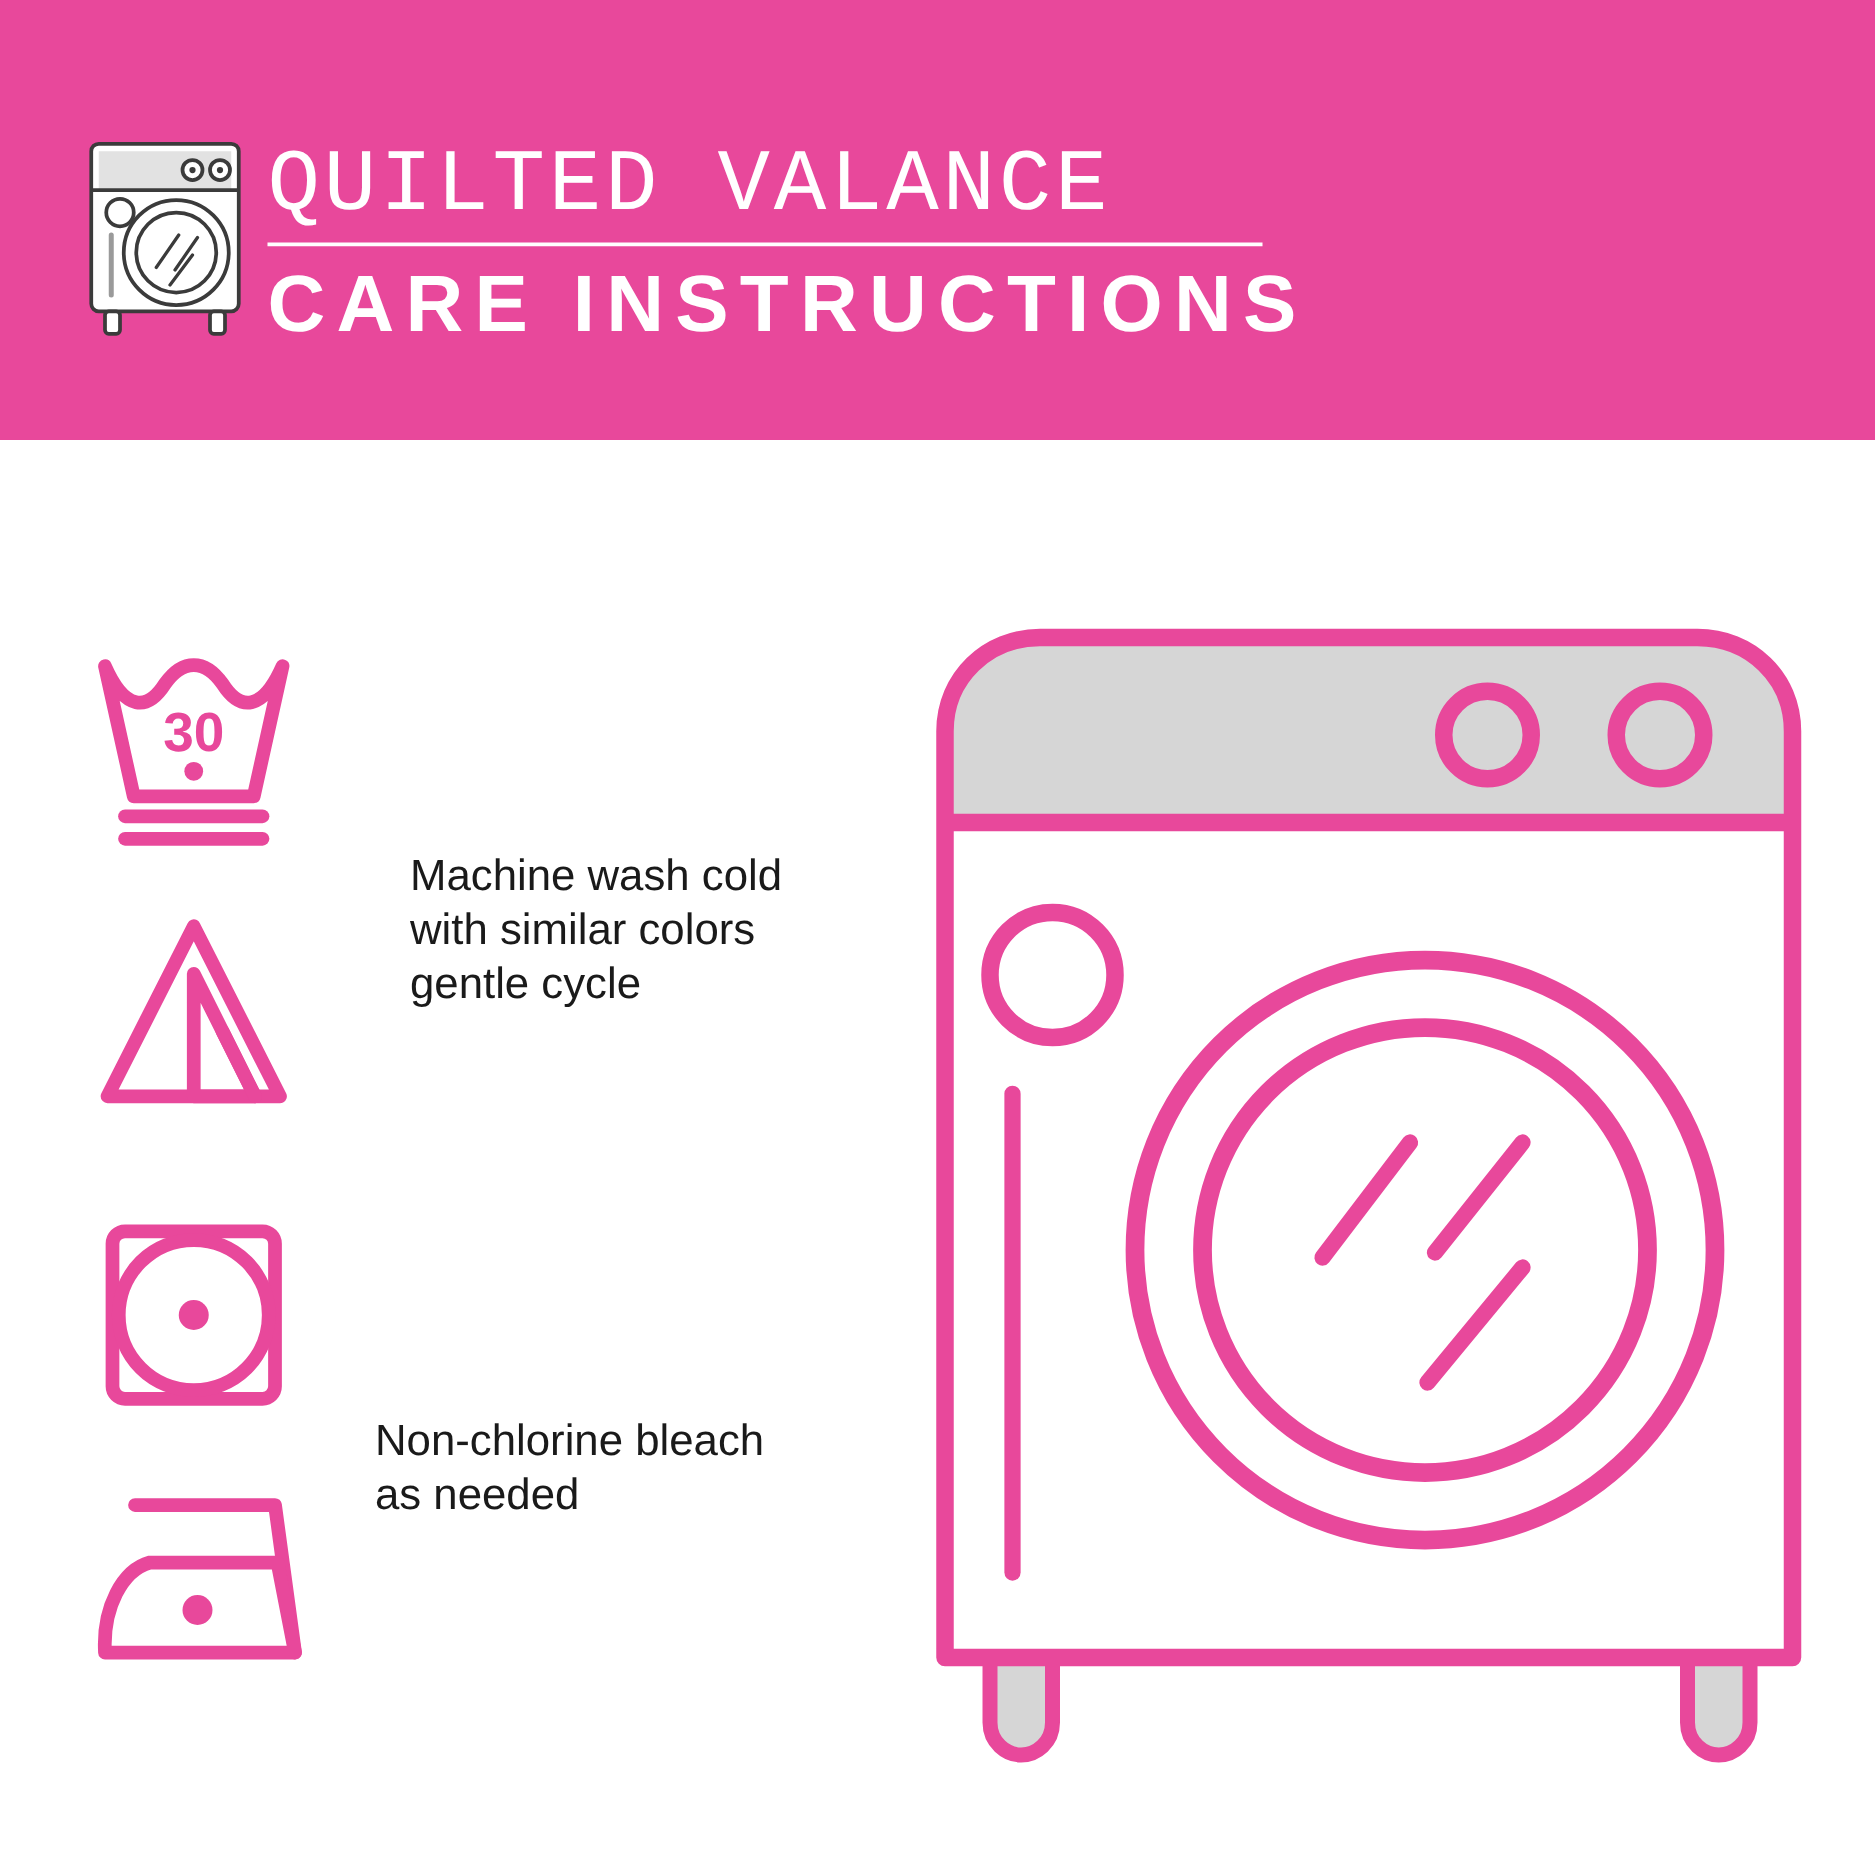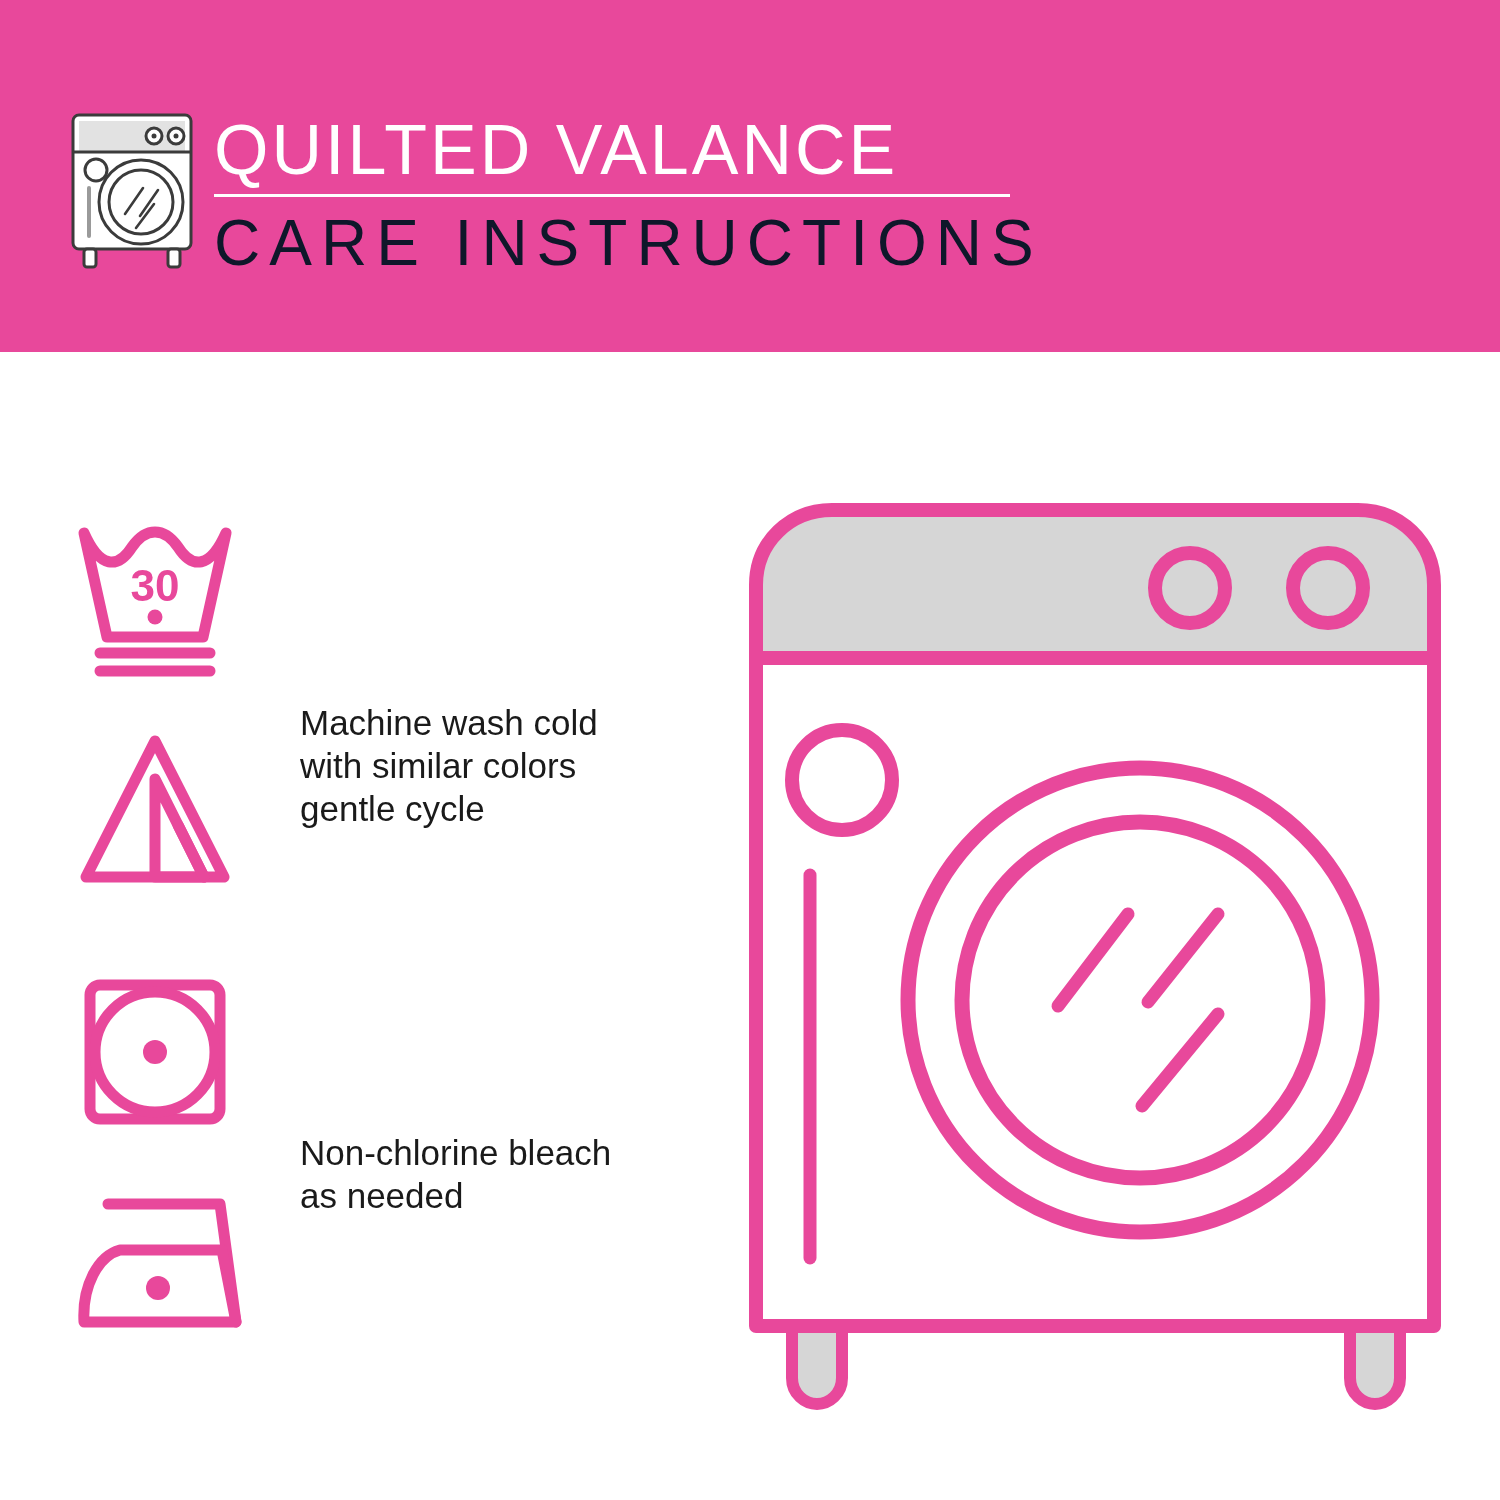--- a/index.html
+++ b/index.html
@@ -37,33 +37,33 @@
     top: 108px;
     width: 820px;
   }
   #title-main {
     font-size: 70px;
     font-weight: 300;
     color: #ffffff;
     letter-spacing: 3px;
     line-height: 84px;
     white-space: nowrap;
-    font-family: Liberation Sans, sans-serif;
+    font-family: Liberation Mono, monospace;
   }
   #title-divider {
     width: 796px;
     height: 3px;
     background: #ffffff;
     margin-top: 2px;
     margin-bottom: 6px;
   }
   #title-sub {
     font-size: 64px;
-    font-weight: 400;
-    color: #0f172a;
+    font-weight: 700;
+    color: #ffffff;
     letter-spacing: 9px;
     line-height: 80px;
     white-space: nowrap;
     font-family: "Liberation Sans", sans-serif;
   }
 
   
   #care-list {
     position: absolute;
     left: 0;
@@ -92,21 +92,21 @@
     line-height: 43px;
     font-family: "Liberation Sans", sans-serif;
     white-space: pre-line;
   }
 
   #row-wash   { top: 165px; }
   #row-bleach { top: 375px; }
   #row-dry    { top: 615px; }
   #row-iron   { top: 838px; }
 
-  #label-wash   { top: 184px; }
+  #label-wash   { top: 162px; margin-left: 28px; }
   #label-bleach { top: 404px; }
 
   
   #washer-illustration {
     position: absolute;
     left: 730px;
     top: 490px;
     width: 730px;
     height: 940px;
   }

